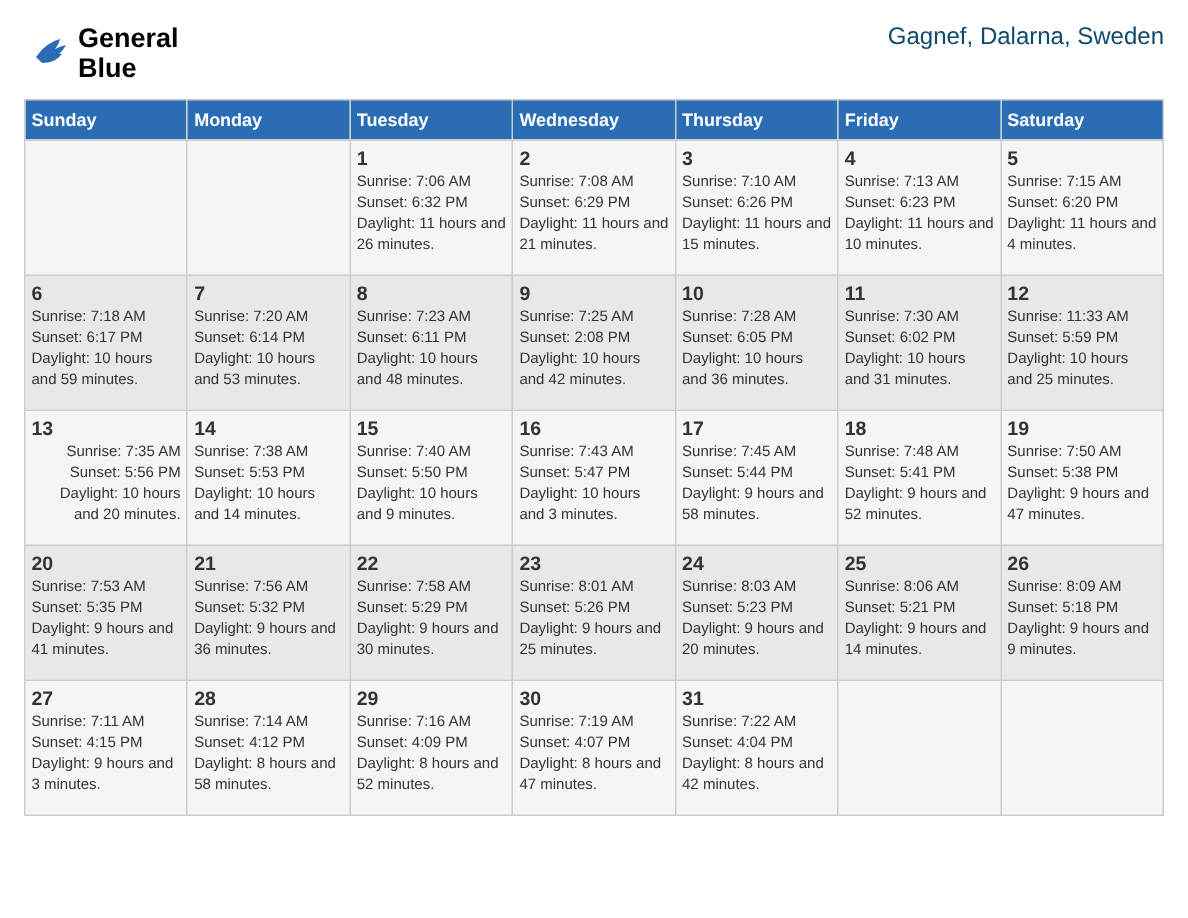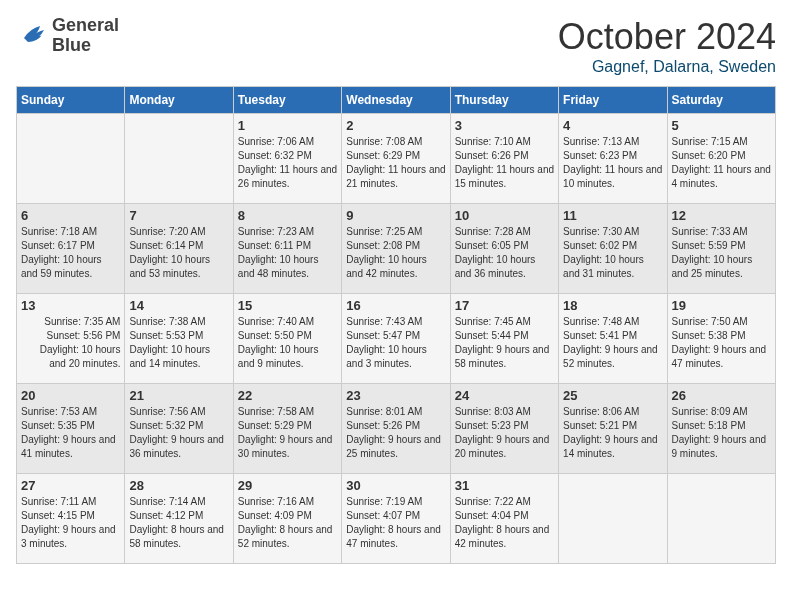--- a/index.html
+++ b/index.html
@@ -21,21 +21,21 @@
       align-items: center;
       gap: 4px;
     }
     .logo-text {
       font-size: 18px;
       font-weight: bold;
       color: #333;
       line-height: 1.1;
     }
     .logo-text span {
-      color: #404040;
+      color: #000000;
     }
     .logo-bird {
       width: 32px;
       height: 28px;
     }
     .title-area {
       text-align: right;
     }
     .month-title {
       font-size: 36px;
@@ -94,21 +94,20 @@
   <div class="logo">
     <svg class="logo-bird" viewBox="0 0 40 35" xmlns="http://www.w3.org/2000/svg">
       <path d="M10,20 Q18,8 30,5 Q28,14 20,18 Q26,12 35,10 Q30,20 20,22 Q25,18 32,17 Q26,25 15,25 Z" fill="#2a6db5"></path>
     </svg>
     <div>
       <div class="logo-text"><span>General</span></div>
       <div class="logo-text"><span>Blue</span></div>
     </div>
   </div>
   <div class="title-area">
-    <div class="month-title">October 2024</div>
     <div class="subtitle">Gagnef, Dalarna, Sweden</div>
   </div>
 </div>
 
 <table>
   <thead>
     <tr>
       <th>Sunday</th>
       <th>Monday</th>
       <th>Tuesday</th>
@@ -185,21 +184,21 @@
 Daylight: 10 hours and 36 minutes.</div>
         </td>
         <td>
           <span class="day-number">11</span>
           <div class="day-info" style="white-space: pre-line;">Sunrise: 7:30 AM
 Sunset: 6:02 PM
 Daylight: 10 hours and 31 minutes.</div>
         </td>
         <td>
           <span class="day-number">12</span>
-          <div class="day-info" style="white-space: pre-line;">Sunrise: 7:33 AM
+          <div class="day-info" style="white-space: pre-line;">Sunrise: 11:33 AM
 Sunset: 5:59 PM
 Daylight: 10 hours and 25 minutes.</div>
         </td>
       </tr>
       <tr>
         <td>
           <span class="day-number">13</span>
           <div class="day-info" style="white-space: pre-line; text-align: right;">Sunrise: 7:35 AM
 Sunset: 5:56 PM
 Daylight: 10 hours and 20 minutes.</div>

